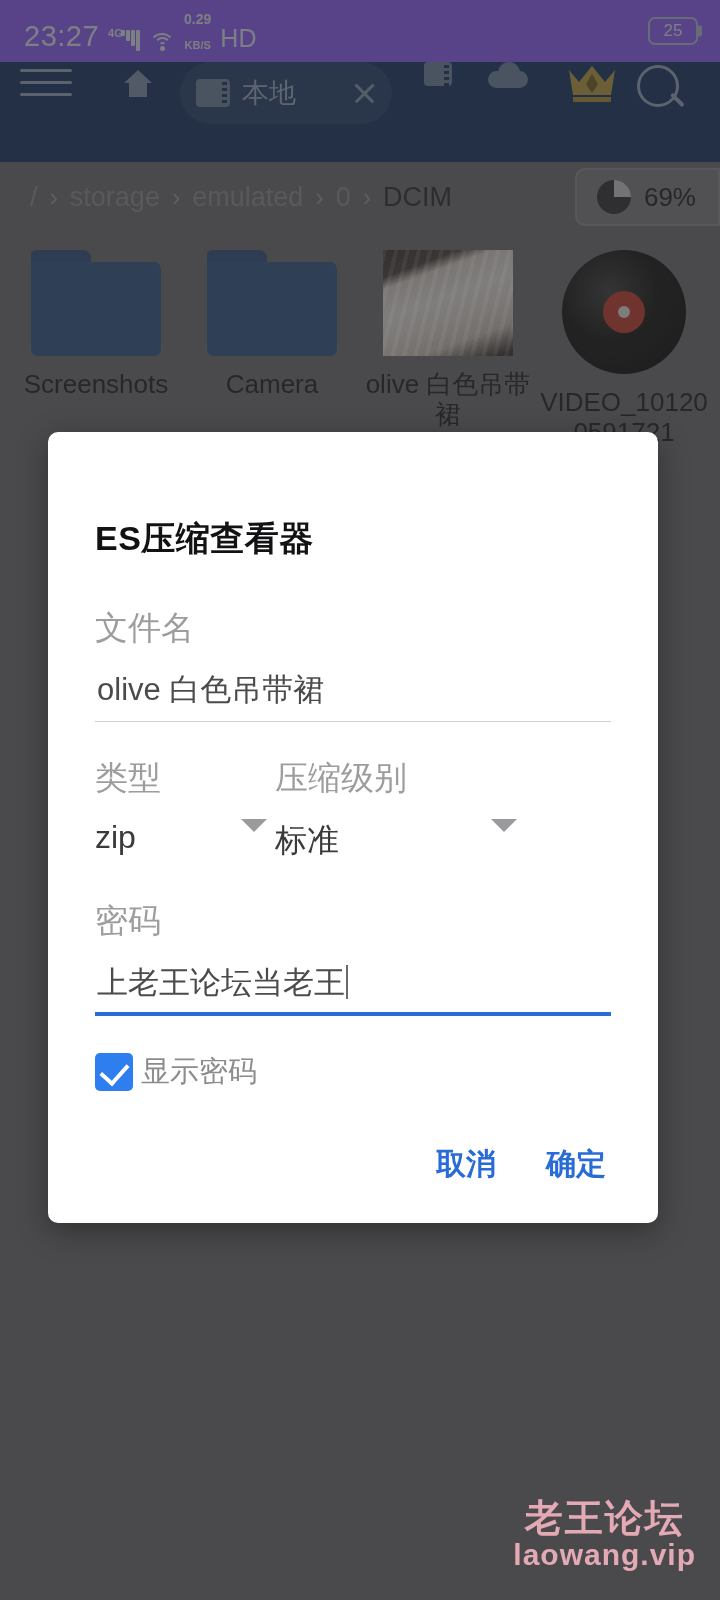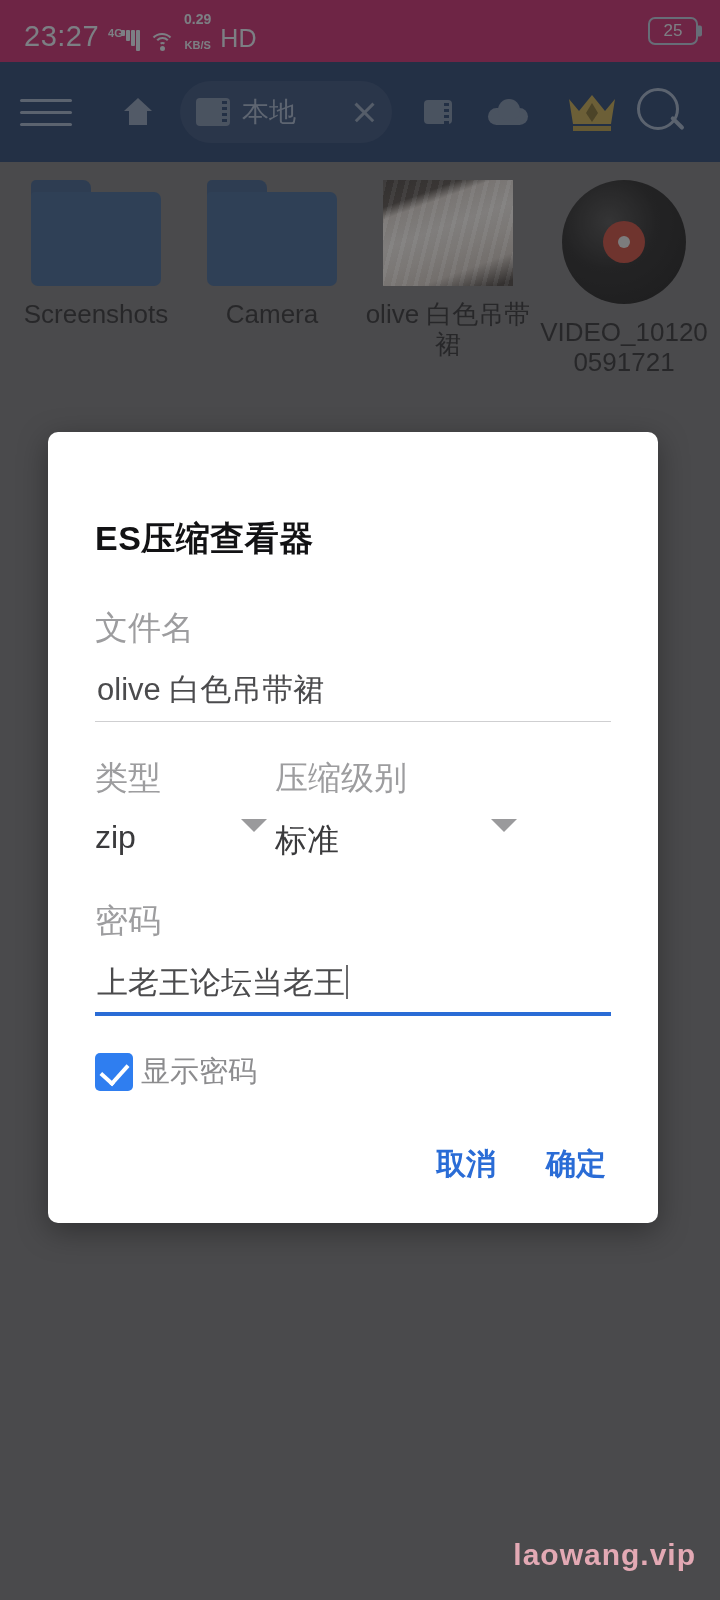--- a/index.html
+++ b/index.html
@@ -8,21 +8,21 @@
     font-family:"Liberation Sans","DejaVu Sans",sans-serif;
     background:#6b6b6d;
     overflow:hidden;
     position:relative;
   }
 
   
   #app-background { position:absolute; inset:0; }
 
   .statusbar {
-    height:62px; background:#be185d;
+    height:62px; background:#8b5cf6;
     display:flex; align-items:center; justify-content:space-between;
     padding:0 22px 0 24px; color:#c9d2e2;
   }
   .sb-left { display:flex; align-items:flex-end; gap:9px; }
   .sb-clock { font-size:29px; font-weight:400; color:#dde3ec; letter-spacing:.5px; line-height:1; }
   .sig-wrap { display:flex; align-items:flex-start; gap:1px; position:relative; padding-left:13px; }
   .sig-4g { position:absolute; left:0; top:-2px; font-size:11px; font-weight:700; color:#dde3ec; line-height:1; }
   .bar { width:4px; background:#dde3ec; border-radius:1px; }
   .bar.b1 { height:6px; } .bar.b2 { height:11px; } .bar.b3 { height:16px; } .bar.b4 { height:21px; }
   .wifi { width:26px; height:20px; position:relative; }
@@ -35,21 +35,21 @@
   .sb-speed { line-height:1; text-align:center; }
   .sb-speed .n { display:block; font-size:14px; font-weight:700; color:#dde3ec; }
   .sb-speed .u { display:block; font-size:11px; font-weight:700; color:#dde3ec; margin-top:14px; }
   .sb-hd { font-size:25px; color:#dde3ec; line-height:1; }
   .battery { border:2px solid #aebbcf; border-radius:7px; padding:2px 9px;
              font-size:17px; color:#dde3ec; position:relative; min-width:50px; text-align:center; }
   .battery:after { content:""; position:absolute; right:-6px; top:50%; transform:translateY(-50%);
                    width:4px; height:11px; background:#aebbcf; border-radius:0 2px 2px 0; }
 
   .toolbar {
-    height:100px; background:#13305e; display:flex; align-items:center;
+    height:100px; background:#13305e; display:flex; 
     padding:0 20px; gap:16px; color:#9fb0c9;
   }
   .tb-icon { display:flex; align-items:center; justify-content:center; flex:none; }
   .hamburger { width:52px; height:40px; display:flex; flex-direction:column; justify-content:center; gap:9px; margin-right:28px; }
   .hamburger span { display:block; height:3px; background:#93a4bd; border-radius:2px; }
   .hamburger span:nth-child(1){ width:52px; }
   .hamburger span:nth-child(2){ width:52px; }
   .hamburger span:nth-child(3){ width:52px; }
   .home-ic { width:44px; height:44px; position:relative; margin-right:4px; }
   .home-ic:before { content:""; position:absolute; left:8px; top:8px; width:0; height:0;
@@ -213,20 +213,35 @@
       </svg>
     </span>
     <span class="search-ic"></span>
     <span class="kebab">
         <i></i>
         <i></i>
         <i></i>
       </span>
   </div>
 
+  <div class="breadcrumb-bar">
+    <span class="crumb">/</span>
+    <span class="crumb-sep">›</span>
+    <span class="crumb">storage</span>
+    <span class="crumb-sep">›</span>
+    <span class="crumb">emulated</span>
+    <span class="crumb-sep">›</span>
+    <span class="crumb">0</span>
+    <span class="crumb-sep">›</span>
+    <span class="crumb cur">DCIM</span>
+    <span class="storage-chip">
+      <span class="pie"></span>
+      <span class="storage-pct">69%</span>
+    </span>
+  </div>
 
   <div class="filegrid">
     <div class="file-cell">
       <span class="folder">
           <i class="tab"></i>
           <i class="body"></i>
         </span>
       <span class="file-name">Screenshots</span>
     </div>
     <div class="file-cell">
@@ -289,14 +304,15 @@
     </div>
   </div>
 
   <div class="dlg-actions">
     <button class="dlg-btn">取消</button>
     <button class="dlg-btn">确定</button>
   </div>
 </div>
 
 <div id="watermark">
+  <div class="wm-cn">老王论坛</div>
   <div class="wm-en">laowang.vip</div>
 </div>
 
 </body></html>

